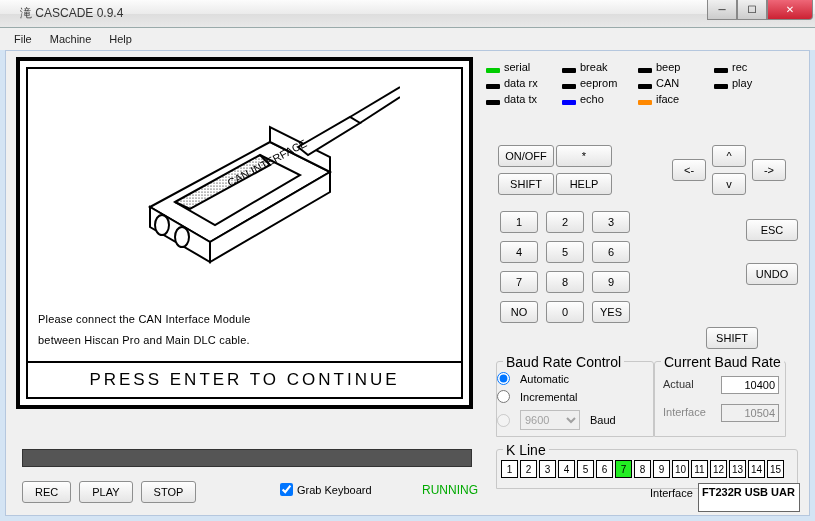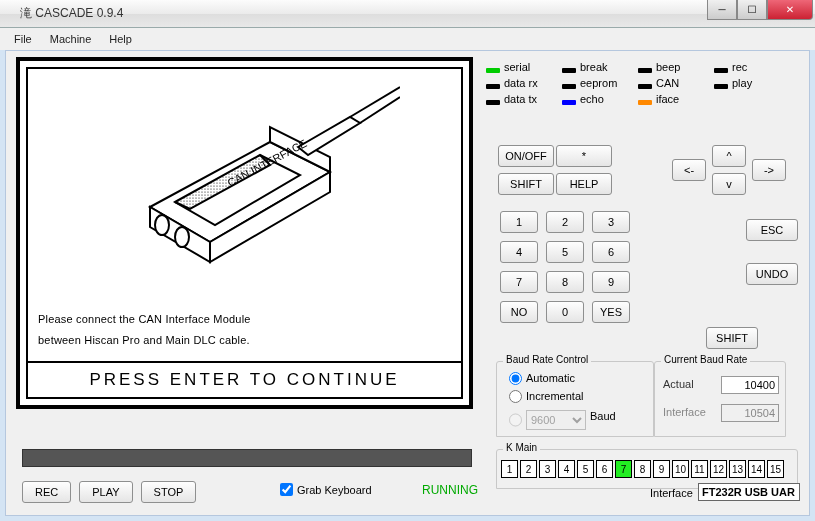--- a/index.html
+++ b/index.html
@@ -34,35 +34,35 @@
 .small-btns1 .btn{width:56px}
 .arrows{position:absolute;left:666px;top:94px}
 .arrows .btn{position:absolute;width:34px;height:22px}
 .keypad{position:absolute;left:494px;top:160px;display:grid;grid-template-columns:38px 38px 38px;gap:8px 8px}
 .keypad .btn{width:38px}
 .esc-undo{position:absolute;left:740px;top:168px;display:flex;flex-direction:column;gap:22px}
 .esc-undo .btn{width:52px}
 .enter{position:absolute;left:700px;top:276px}
 .enter .btn{width:52px}
 .group{position:absolute;border:1px solid #c8c8c8;border-radius:3px 3px 0 0}
-.group .legend{position:absolute;top:-8px;left:6px;background:#f0f0f0;padding:0 3px;font-size:10px}
+.group .legend{position:absolute;top:-8px;left:6px;background:#f0f0f0;padding:0 3px;font-size:14px}
 .baudrate{left:490px;top:310px;width:158px;height:76px}
-.baudrate .row{position:absolute;left:12px;display:flex;gap:4px}
+.baudrate .row{position:absolute;left:0;display:flex;align-items:center;gap:10px}
 .baudrate .r1{top:10px}.baudrate .r2{top:28px}.baudrate .r3{top:48px}
 .baudrate select{width:60px;height:20px;border:1px solid #aaa}
 .currentrate{left:648px;top:310px;width:132px;height:76px}
 .currentrate .lbl{position:absolute;left:8px;font-size:11px;color:#333}
 .currentrate .val{position:absolute;right:6px;width:58px;height:18px;background:#fff;border:1px solid #999;text-align:right;padding-right:3px;line-height:16px;font-size:11px}
 .currentrate .val.dis{background:#f0f0f0;color:#888}
 .kline{left:490px;top:398px;width:302px;height:40px}
 .kline .cells{position:absolute;left:4px;top:10px;display:flex;gap:2px}
 .kline .cell{width:17px;height:18px;border:1px solid #000;background:#fff;display:flex;align-items:center;justify-content:center;font-size:10px}
 .kline .cell.on{background:#2e2}
 .iface-lbl{position:absolute;left:644px;top:436px;font-size:11px}
-.iface-val{position:absolute;left:692px;top:432px;width:102px;height:18px;border:1px solid #666;background:#fff;padding-left:3px;line-height:16px;font-weight:bold;overflow:hidden;white-space:nowrap}
+.iface-val{position:absolute;left:692px;top:432px;width:102px;height:29px;border:1px solid #666;background:#fff;padding-left:3px;line-height:16px;font-weight:bold;overflow:hidden;white-space:nowrap}
 input[type=radio]{margin:0}
 </style>
 </head>
 <body>
 
 <div class="titlebar">
   <span class="title">滝  CASCADE 0.9.4</span>
   <div class="winbtns">
     <div class="winbtn">─</div>
     <div class="winbtn">☐</div>
@@ -228,21 +228,21 @@
 
   <div class="group currentrate">
     <div class="legend">Current Baud Rate</div>
     <div class="lbl" style="top:16px">Actual</div>
     <div class="val" style="top:14px">10400</div>
     <div class="lbl" style="top:44px;color:#888">Interface</div>
     <div class="val dis" style="top:42px">10504</div>
   </div>
 
   <div class="group kline">
-    <div class="legend">K Main</div>
+    <div class="legend">K Line</div>
     <div class="cells" id="kcells">
         <div class="cell">1</div>
         <div class="cell">2</div>
         <div class="cell">3</div>
         <div class="cell">4</div>
         <div class="cell">5</div>
         <div class="cell">6</div>
         <div class="cell on">7</div>
         <div class="cell">8</div>
         <div class="cell">9</div>

